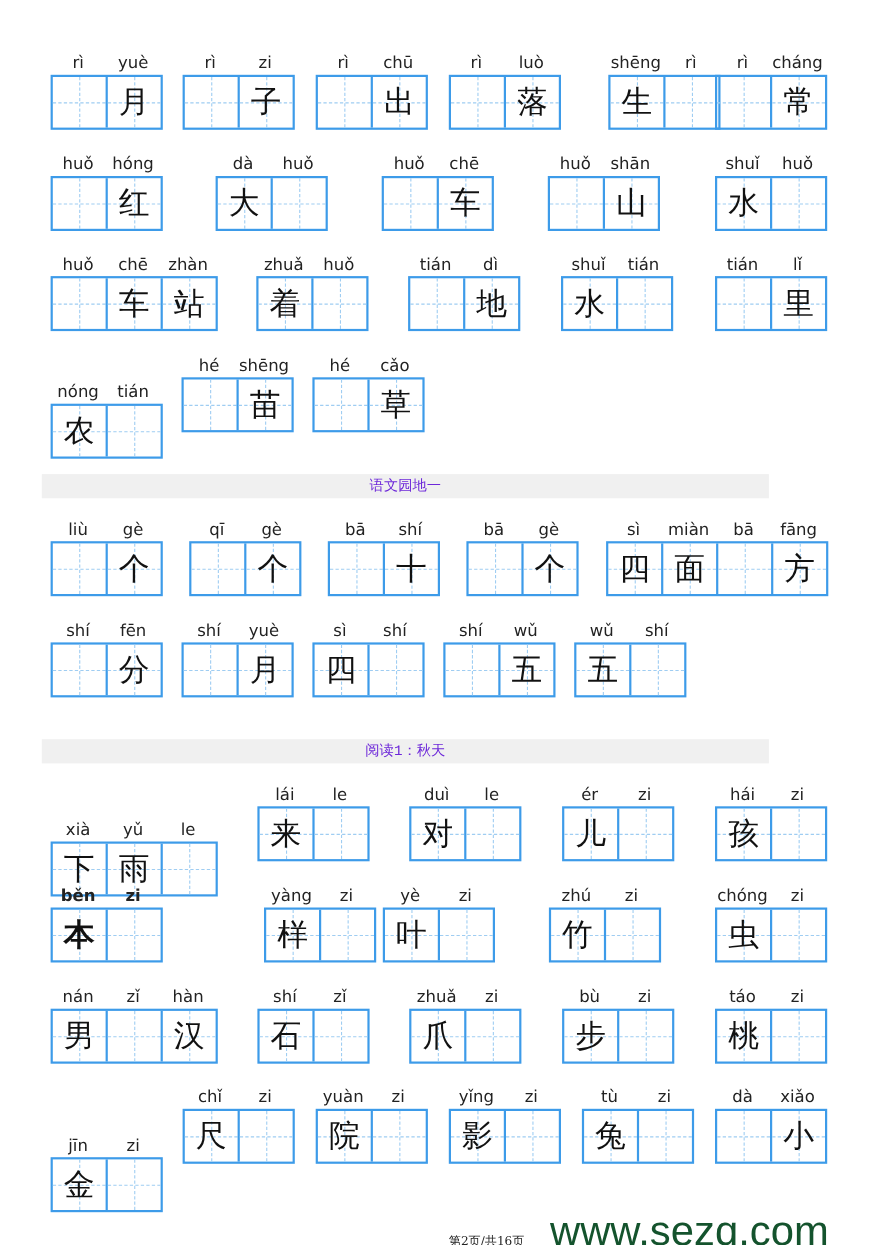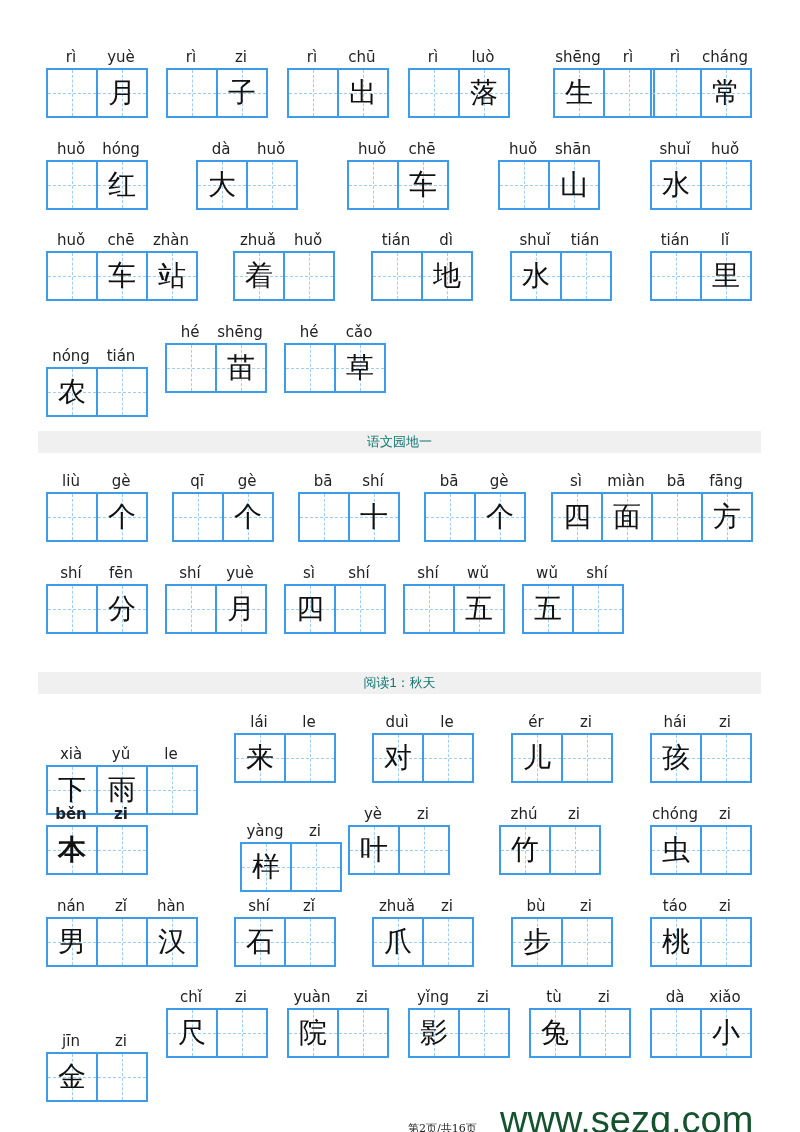--- a/index.html
+++ b/index.html
@@ -9,23 +9,23 @@
   .py-row { display:flex; height:22px; }
   .py { width:50px; text-align:center; font-size:15px; color:#222; line-height:22px;
         font-family:"DejaVu Sans", sans-serif; }
   .boxes { display:flex; border:2px solid #3d9be9; }
   .cell { width:48px; height:46px; position:relative; border-left:2px solid #3d9be9; }
   .cell:first-child { border-left:none; }
   .cell::before { content:""; position:absolute; left:50%; top:0; bottom:0; border-left:1px dashed #9fcdf2; }
   .cell::after { content:""; position:absolute; top:50%; left:0; right:0; border-top:1px dashed #9fcdf2; }
   .ch { position:absolute; inset:0; display:flex; align-items:center; justify-content:center;
         font-family:"DejaVu Serif", serif; font-size:28px; color:#111; z-index:1; }
-  .section-bar { position:absolute; left:38px; width:723px; height:22px; background:#f0f0f0;
-                 text-align:center; font-size:13px; line-height:22px; color:#0f766e;
-                 font-family:Liberation Sans, sans-serif; }
+  .section-bar { position:absolute; left:38px; width:661px; height:22px; background:#f0f0f0;
+                 text-align:center; font-size:13px; line-height:22px; color:#6d28d9;
+                 font-family:Liberation Mono, monospace; }
   .footer { position:absolute; top:1121px; left:368px; font-size:11px; color:#222;
             font-family:"DejaVu Serif", serif;margin-left:40px; }
   .watermark { position:absolute; top:1099px; left:500px; font-size:38px; color:#14532d;
                font-family:"Liberation Sans", sans-serif; letter-spacing:0px; }
 </style>
 </head>
 <body>
 
 <div id="page">
   <div class="section-bar" style="top:431px;">语文园地一</div>
@@ -530,21 +530,21 @@
         </div>
         <div class="boxes">
           <div class="cell">
             <span class="ch">本</span>
           </div>
           <div class="cell">
             <span class="ch"></span>
           </div>
         </div>
       </div>
-      <div class="group" style="left: 196px; top: 820px; padding-left: 44px;">
+      <div class="group" style="left: 196px; top: 803px; padding-left: 44px;">
         <div class="py-row">
           <span class="py">yàng</span>
           <span class="py">zi</span>
         </div>
         <div class="boxes">
           <div class="cell">
             <span class="ch">样</span>
           </div>
           <div class="cell">
             <span class="ch"></span>

